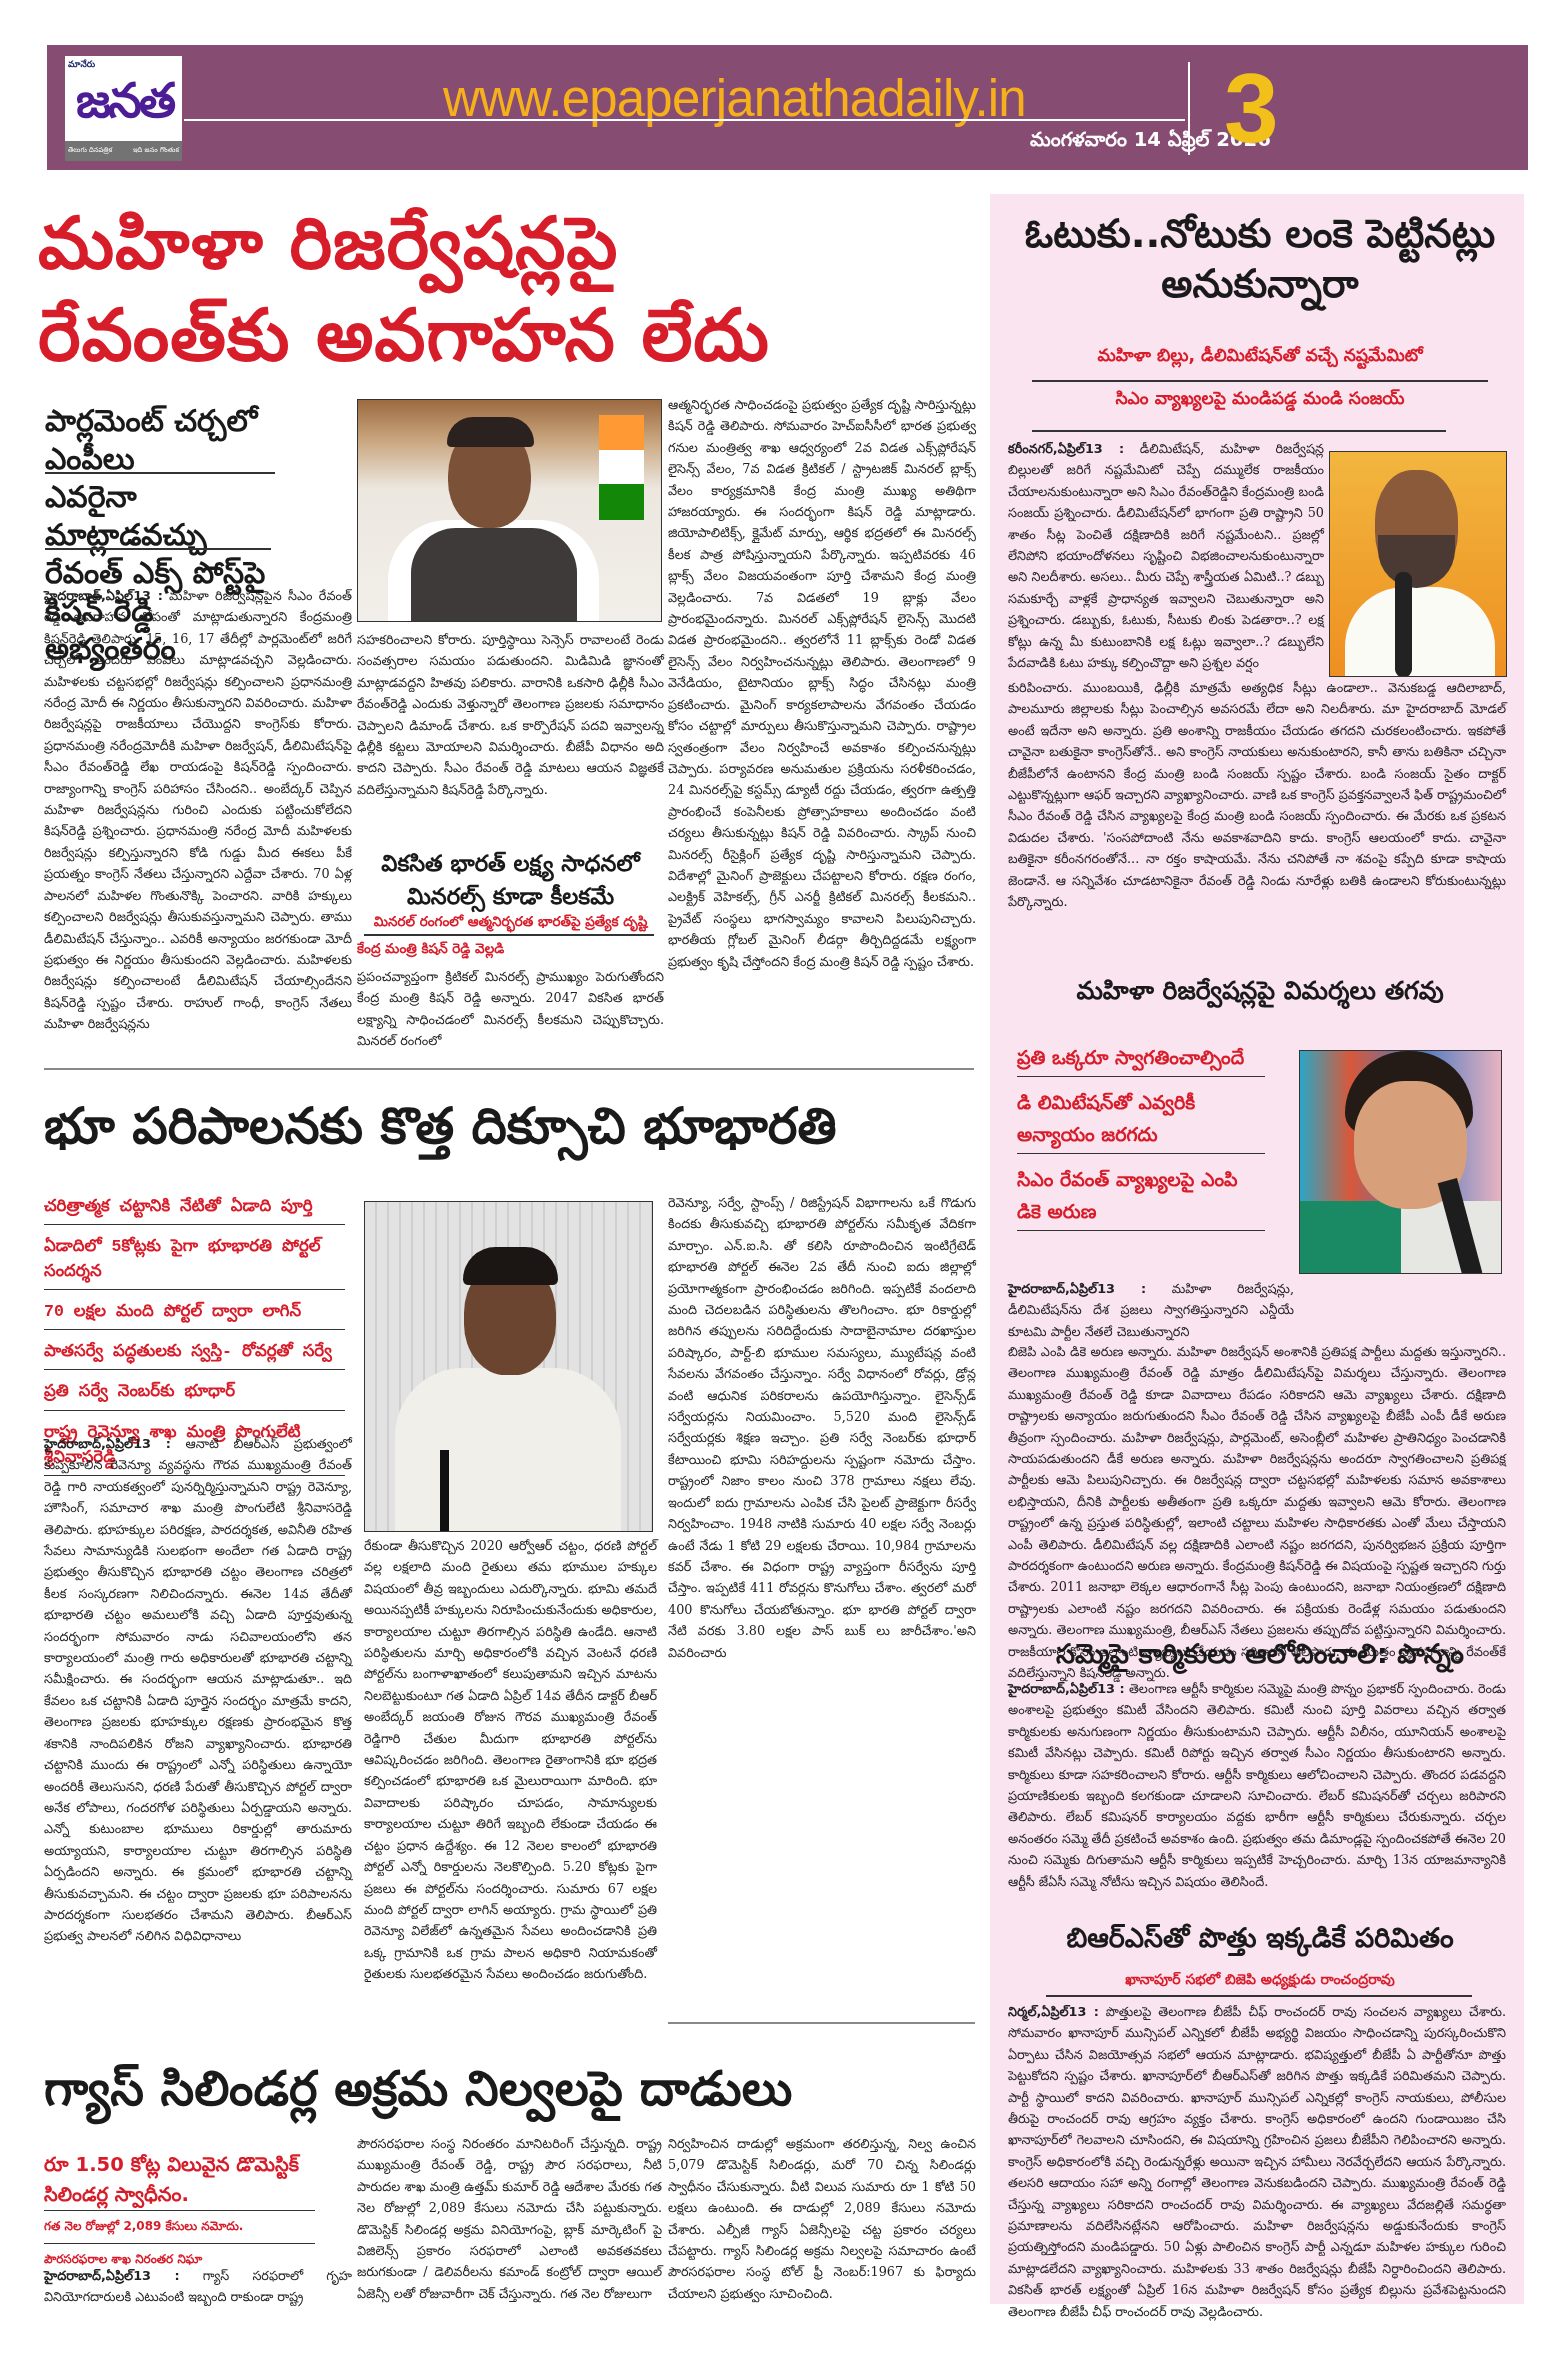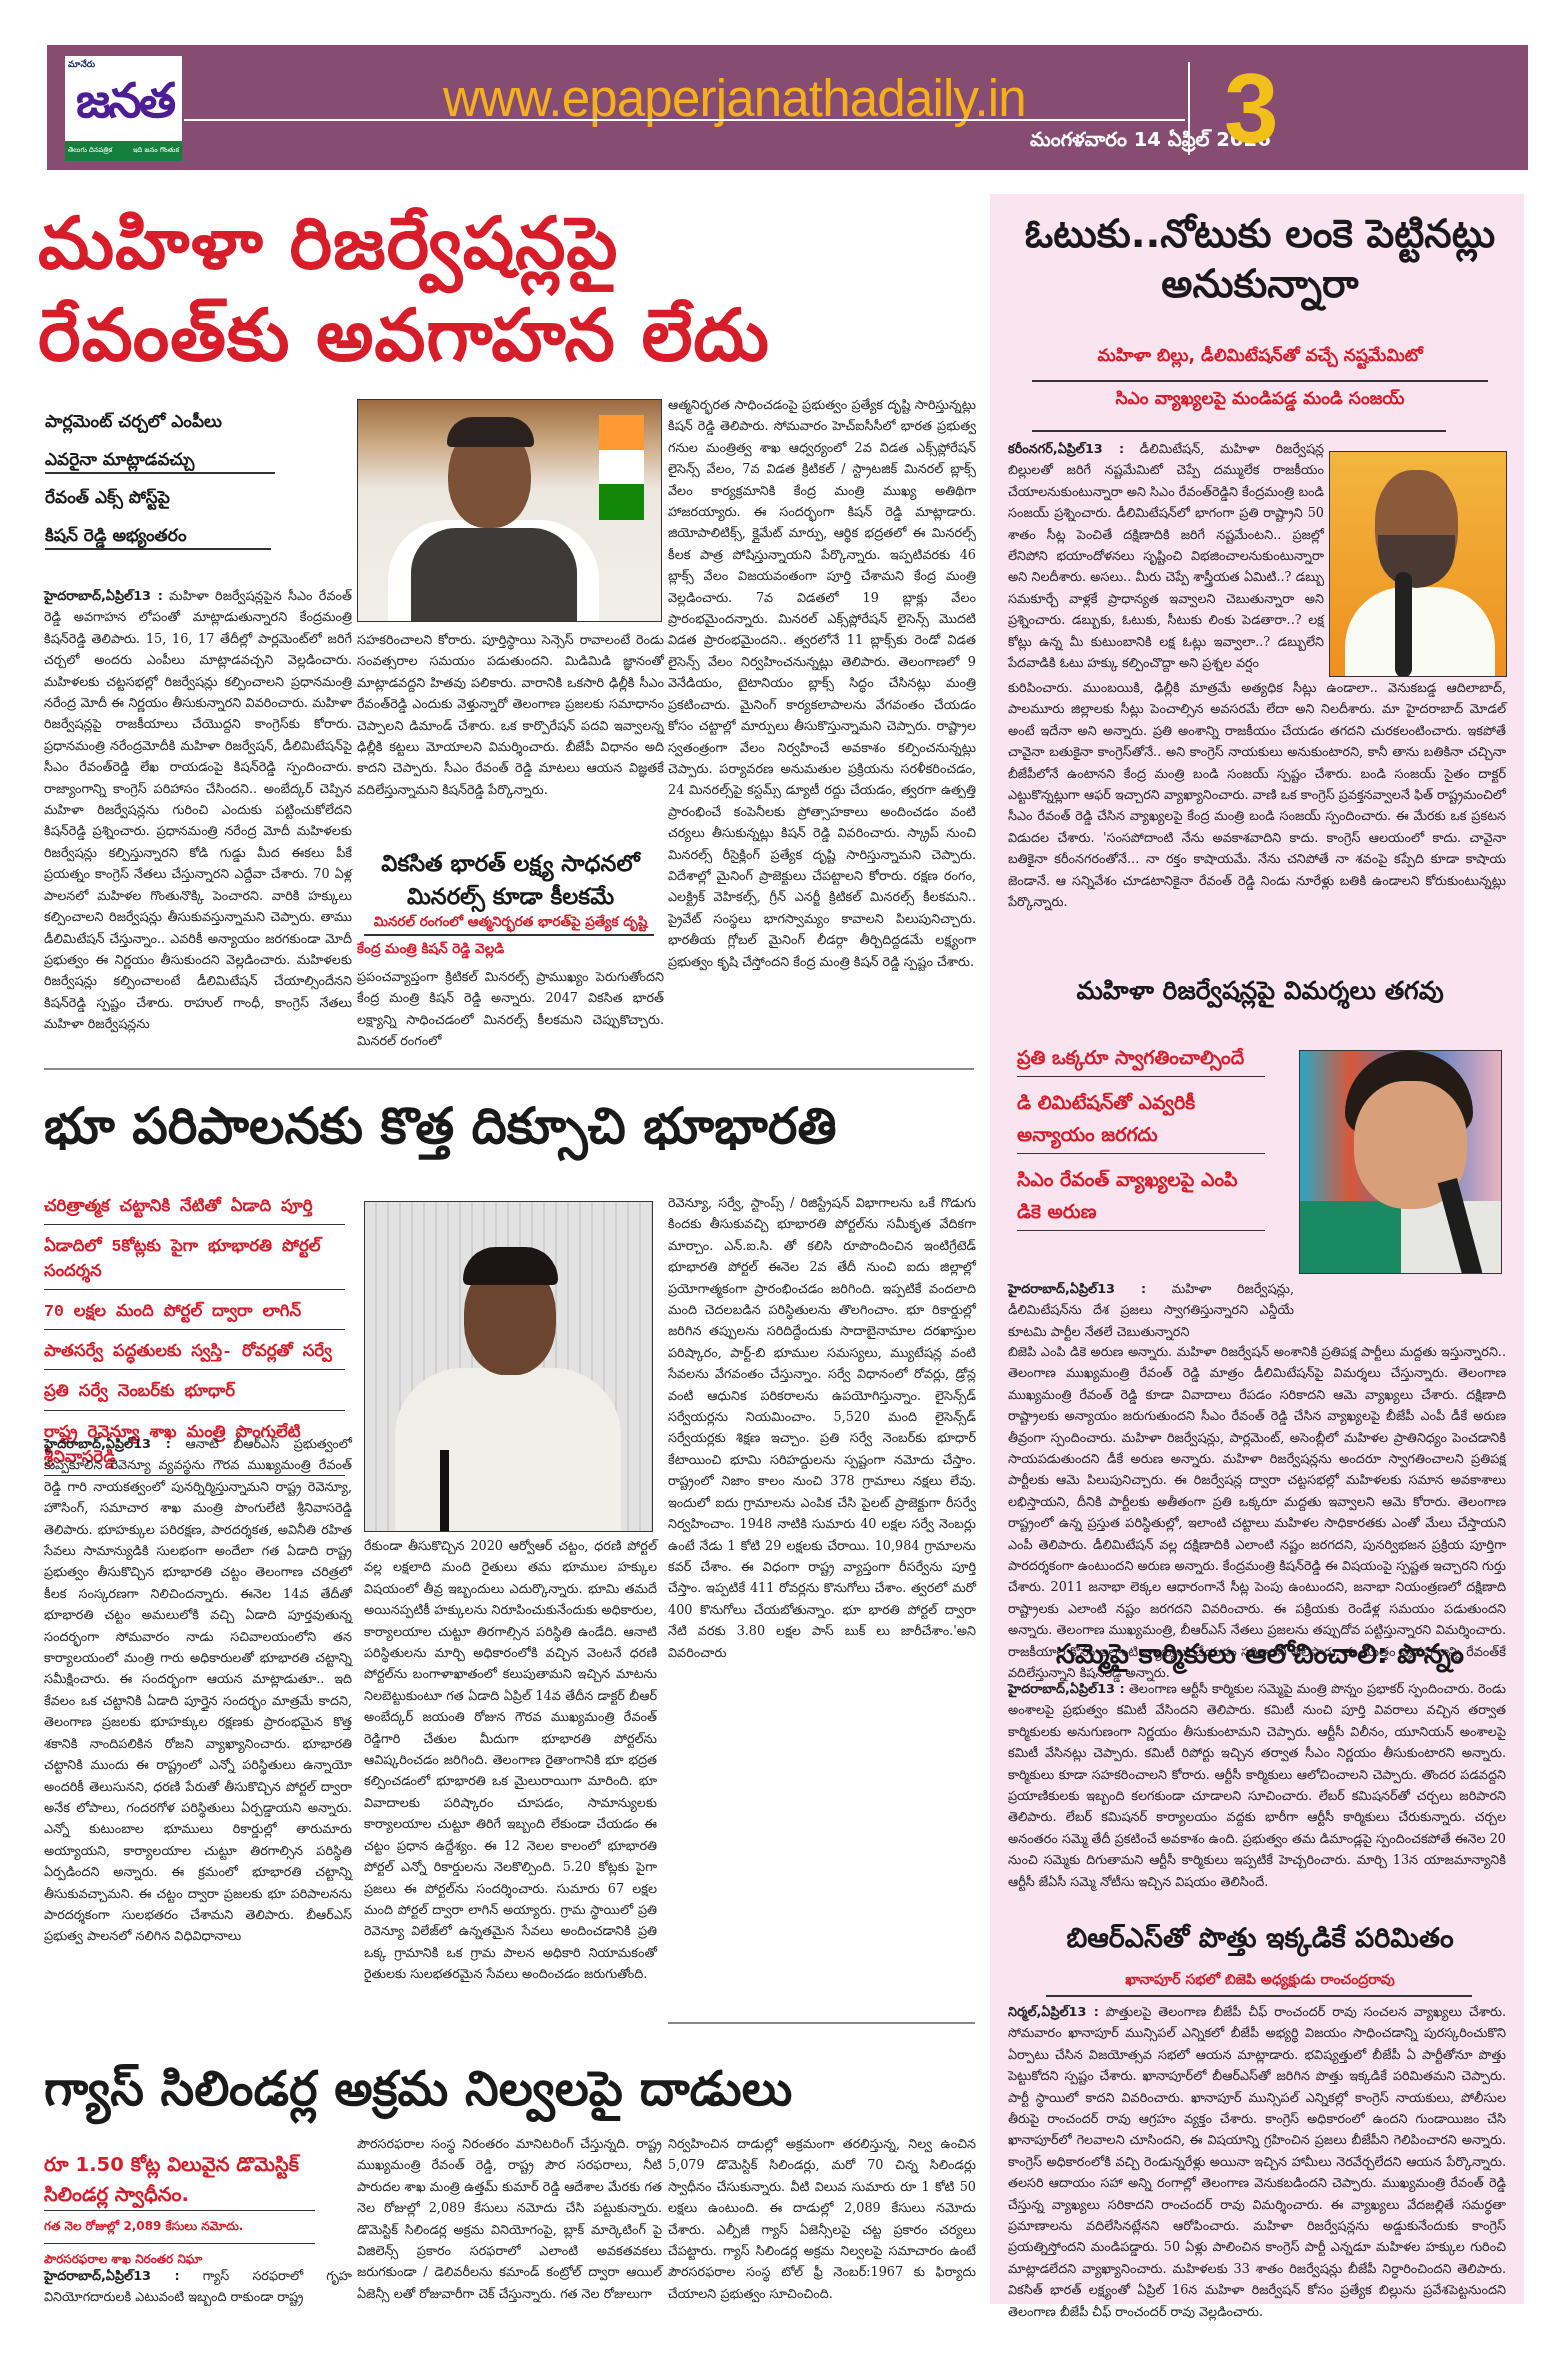--- a/index.html
+++ b/index.html
@@ -4,35 +4,35 @@
 <style>
   * { box-sizing: border-box; margin: 0; padding: 0; }
   html, body { width: 1555px; height: 2377px; background: #ffffff; overflow: hidden; }
   body { position: relative; font-family: "DejaVu Sans", sans-serif; color: #1a1a1a; }
 
   
   .masthead { position: absolute; left: 47px; top: 45px; width: 1481px; height: 125px; background: #864c72; }
   .logo { position: absolute; left: 18px; top: 10.5px; width: 117px; height: 105px; background: #ffffff; overflow: hidden; }
   .logo .kicker { position: absolute; left: 3px; top: 3px; font-size: 9px; font-weight: bold; color: #1c2a6e; }
   .logo .name { position: absolute; left: 4.5px; top: 10.5px; width: 110px; text-align: center; font-size: 48px; line-height: 68px; font-weight: bold; color: #4c1d95; letter-spacing: -3px; }
-  .logo .band { position: absolute; left: 0; bottom: 0; width: 100%; height: 19.6px; background: #15803d; display: flex; justify-content: space-between; align-items: center; padding: 0 3px; }
+  .logo .band { position: absolute; left: 0; bottom: 0; width: 100%; height: 19.6px; background: #737373; display: flex; justify-content: space-between; align-items: center; padding: 0 3px; }
   .logo .band span { font-size: 6.8px; color: #ffffff; }
   .site-url { position: absolute; left: 396px; top: 24px; font-family: "Liberation Sans", sans-serif; font-size: 51px; color: #f5b01c; letter-spacing: -0.8px; }
   .mast-rule { position: absolute; left: 137px; top: 74px; width: 1001px; height: 2.3px; background: #ffffff; }
   .mast-vrule { position: absolute; left: 1141px; top: 16.6px; width: 1.5px; height: 93px; background: #ffffff; }
   .mast-date { position: absolute; left: 983px; top: 83px; font-size: 19.6px; font-weight: bold; color: #ffffff; }
   .page-num { position: absolute; left: 1177px; top: 10.5px; font-family: "Liberation Sans", sans-serif; font-size: 98px; font-weight: bold; color: #f2c01a; line-height: 105px; }
   .body { font-family: "DejaVu Serif", serif; font-size: 12.8px; line-height: 21.4px; text-align: justify; color: #222; }
   .body b { font-family: "DejaVu Sans", sans-serif; font-weight: bold; }
   .abs { position: absolute; }
   .photo { position: absolute; border: 1.5px solid #333; overflow: hidden; }
 
   
   .lead-head { left: 38px; top: 197px; width: 933px; font-size: 72px; line-height: 92px; font-weight: bold; color: #d81d2a; letter-spacing: 0.8px; }
-  .lead-sub { left: 45px; top: 402px; width: 248px; font-size: 17px; line-height: 38px; font-weight: bold; }
+  .lead-sub { left: 45px; top: 402px; width: 248px; font-size: 30px; line-height: 38px; font-weight: bold; }
   .lead-sub .ln { display: block; }
   .sub-rule1 { left: 45px; top: 472px; width: 230px; height: 1.5px; background: #333; }
   .sub-rule2 { left: 45px; top: 548px; width: 226px; height: 1.5px; background: #333; }
 
   .kishan-photo { left: 357px; top: 399px; width: 305px; height: 223px;
     background: linear-gradient(180deg, #9c6a40 0%, #c9a57e 18%, #ece7df 40%, #f2efea 100%); }
   .kishan-photo .face { position: absolute; left: 90px; top: 22.6px; width: 83px; height: 105px; border-radius: 50% 50% 45% 45%; background: #7b5138; }
   .kishan-photo .hair { position: absolute; left: 89px; top: 16.6px; width: 87px; height: 30px; border-radius: 45px 45px 7.5px 7.5px; background: #2b2220; }
   .kishan-photo .shirt { position: absolute; left: 30px; top: 120px; width: 211px; height: 105px; border-radius: 60px 60px 0 0; background: #ffffff; }
   .kishan-photo .vest { position: absolute; left: 53px; top: 128px; width: 166px; height: 98px; border-radius: 45px 45px 0 0; background: #3e3a3a; }

